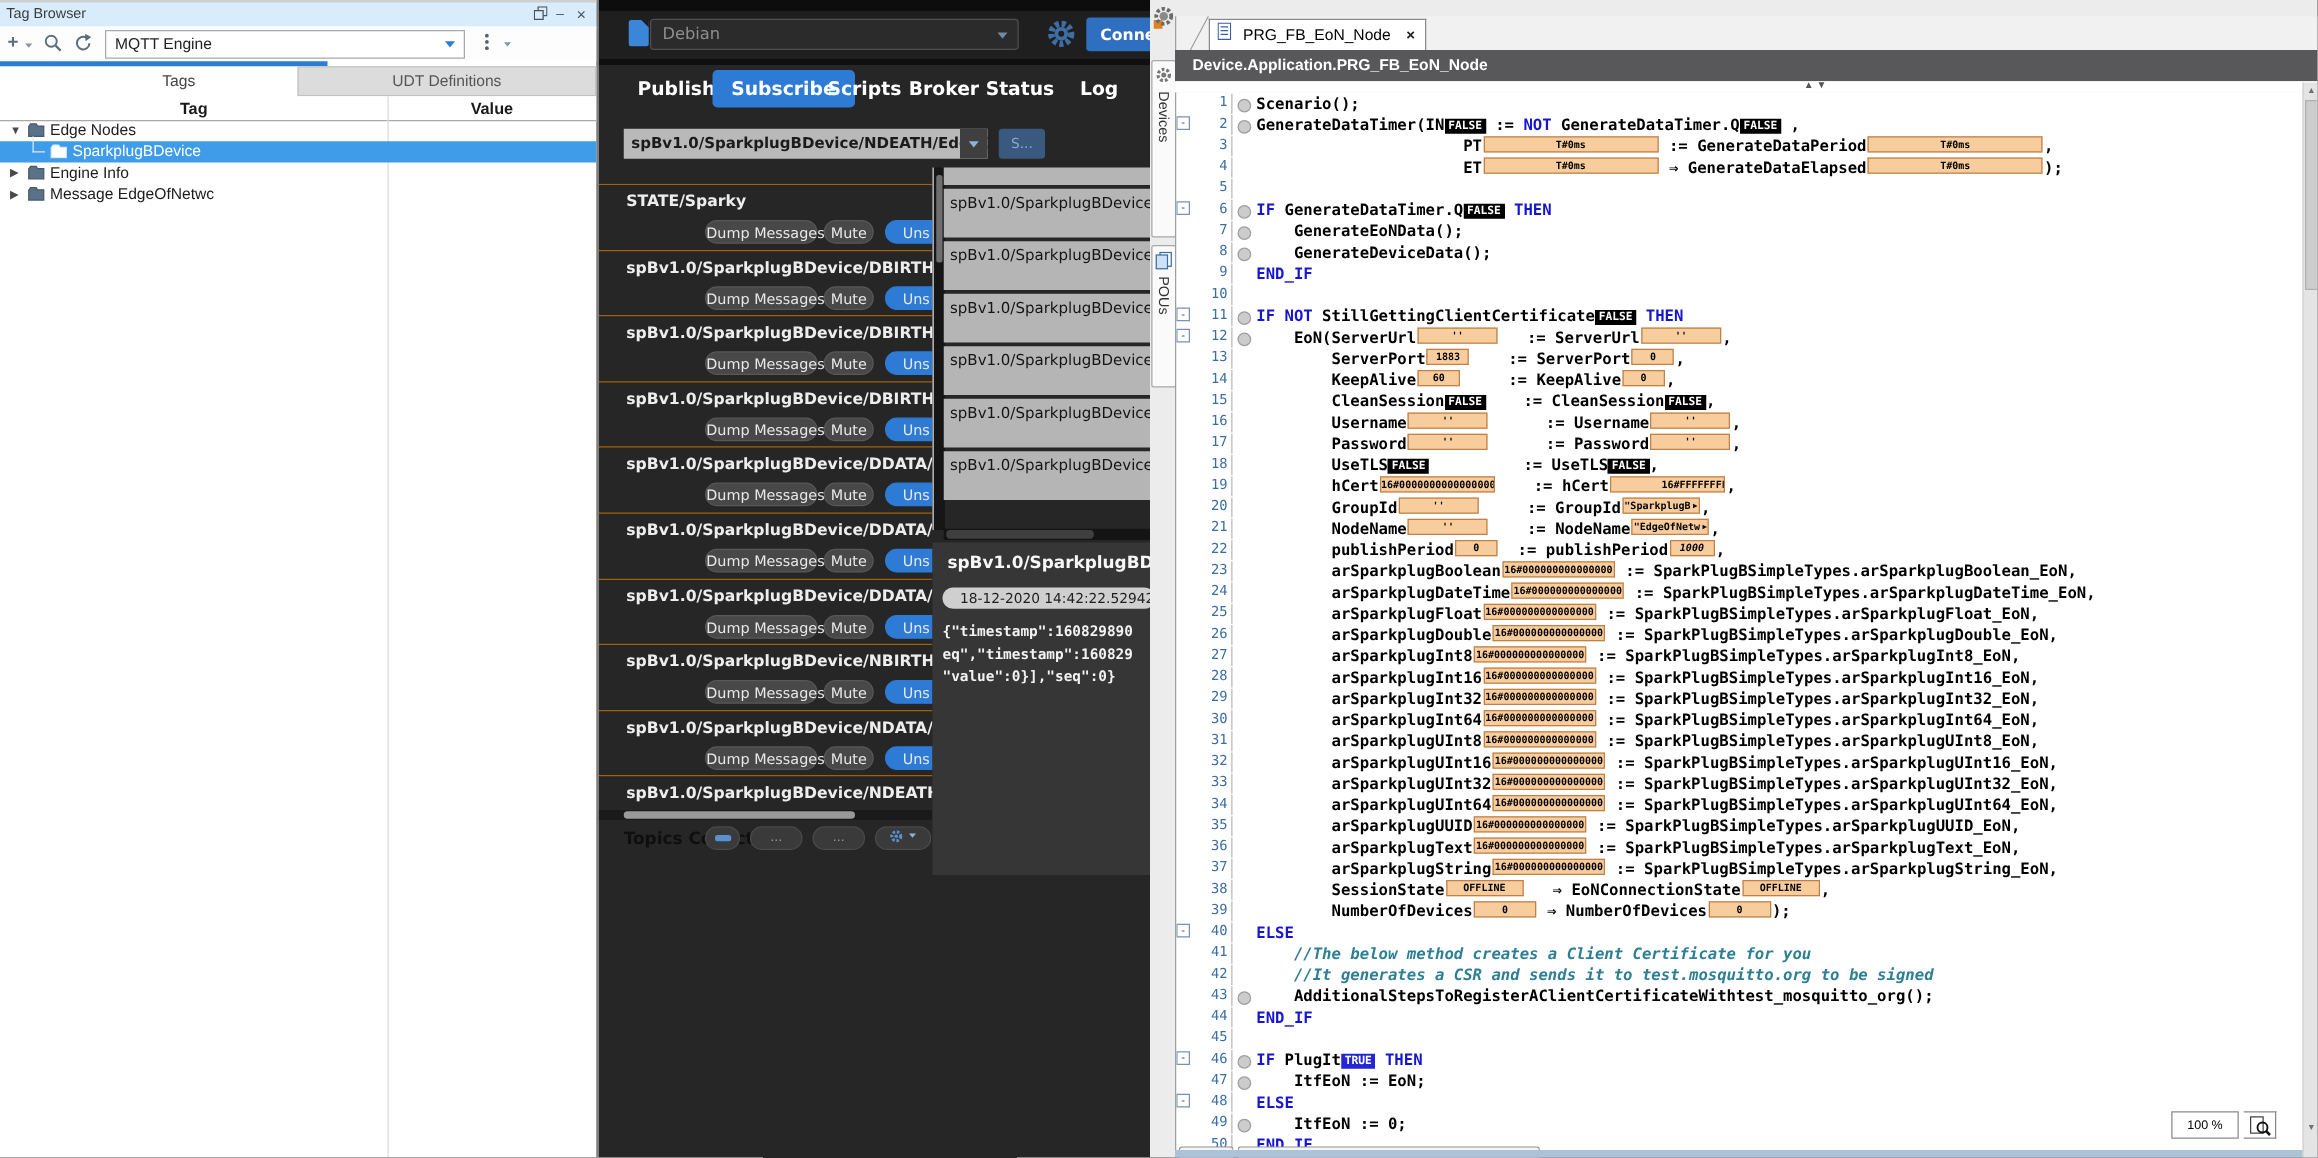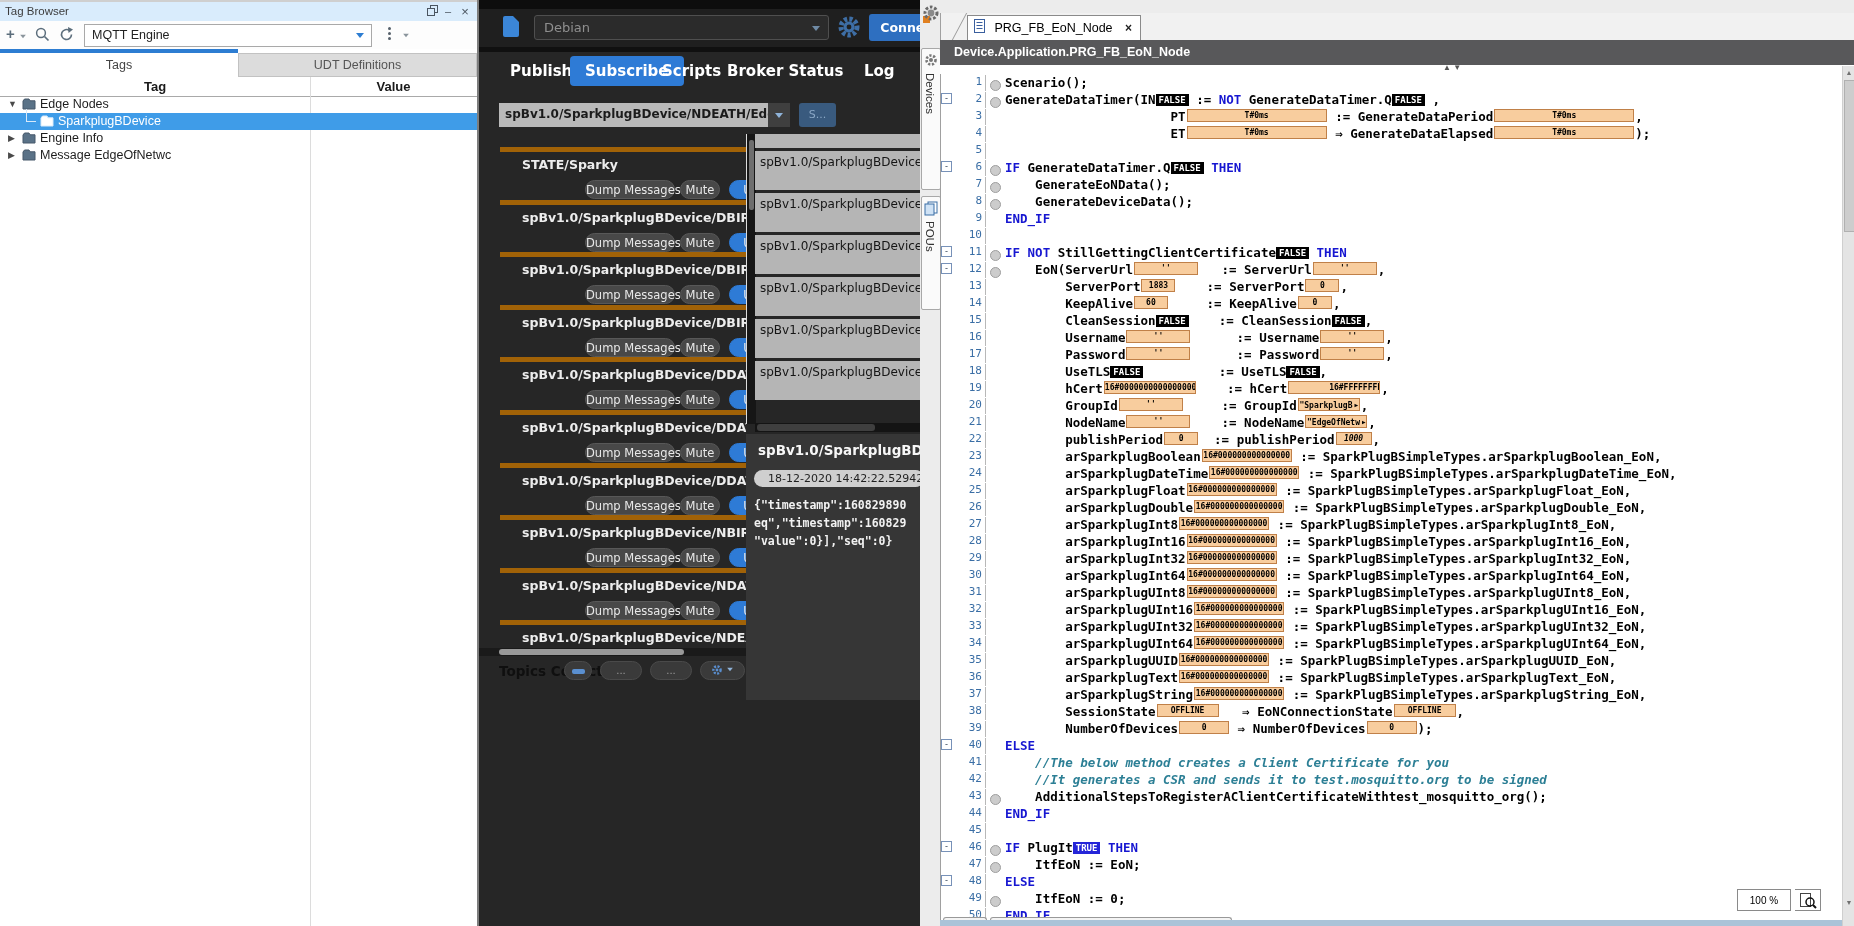--- a/index.html
+++ b/index.html
@@ -11,52 +11,52 @@
   #tb-title{left:0;top:0;width:477px;height:20px;background:#d9ecfc;border-top:2px solid #cfcfcf;border-bottom:1px solid #b9c6d2;}
   #tb-title .t{position:absolute;left:5px;top:3px;font-size:11.5px;color:#3c3c3c;}
   .winbtn{position:absolute;top:3px;width:14px;height:13px;text-align:center;color:#4a5560;font-size:11px;line-height:13px;cursor:default;}
   #tb-tools{left:0;top:21px;width:477px;height:28px;background:#fdfdfd;}
   .toolico{position:absolute;top:4px;color:#5c6e7c;}
   #engine-combo{position:absolute;left:84px;top:3px;width:286px;height:21px;background:#fff;border:1px solid #a9a9a9;}
   #engine-combo .v{position:absolute;left:7px;top:3px;font-size:12.5px;color:#222;}
   .caret-dn{width:0;height:0;border-left:4px solid transparent;border-right:4px solid transparent;border-top:5px solid #2d7dd2;}
   .kebab i{display:block;width:3px;height:3px;border-radius:50%;background:#55606a;margin:2px auto;}
   #tb-tabs{left:0;top:49px;width:477px;height:28px;}
-  #tab-tags{position:absolute;left:0;top:0;width:238px;height:28px;background:#fff;border-top:4px solid #2d7dd2;border-bottom:1px solid #bdbdbd;text-align:center;font-size:12.5px;color:#444;line-height:24px;}
+  #tab-tags{position:absolute;left:0;top:0;width:238px;height:28px;background:#fff;border-top:4px solid #2d7dd2;border-bottom:1px solid #bdbdbd;text-align:center;font-size:12.5px;color:#444;line-height:24px;padding-left:24px;}
   #tab-udt{position:absolute;left:238px;top:4px;width:239px;height:24px;background:#dcdcdc;border:1px solid #c2c2c2;text-align:center;font-size:12.5px;color:#555;line-height:22px;box-sizing:border-box;}
   #tb-head{left:0;top:77px;width:477px;height:19px;background:#fff;border-bottom:1px solid #a9a9a9;font-weight:bold;font-size:13px;color:#1a1a1a;}
   #tb-vline{left:310px;top:77px;width:1px;height:849px;background:#dcdcdc;}
   #tb-tree{left:0;top:96px;width:477px;}
   .trow{position:relative;height:17px;font-size:12.5px;color:#1d1d1d;white-space:nowrap;}
   .trow.sel{background:#3f9ce8;color:#fff;}
   .tw-arrow{position:absolute;left:8px;top:3px;font-size:9px;color:#4a4a4a;}
   .tw-fold{position:absolute;top:2px;}
   .tw-lab{position:absolute;top:1px;}
   .conn{position:absolute;left:26px;top:-4px;width:9px;height:12px;border-left:1px solid #d7e9fa;border-bottom:1px solid #d7e9fa;}
   
   #mqtt{left:479px;top:0;width:441px;height:926px;background:#262626;overflow:hidden;font-family:"DejaVu Sans",sans-serif;}
   #mq-top{position:absolute;left:0;top:0;width:441px;height:9px;background:#0d0d0d;}
   #mq-toolbar{position:absolute;left:0;top:9px;width:441px;height:38px;background:#1f1f1f;}
   #mq-doc{position:absolute;left:24px;top:7px;width:16px;height:21px;background:#3b86d8;border-radius:2px;}
   #mq-doc:before{content:"";position:absolute;right:0;top:0;border-left:6px solid transparent;border-top:6px solid #1f1f1f;}
-  #mq-combo{position:absolute;left:55px;top:6px;width:295px;height:25px;background:#2b2b2b;border:1px solid #4f4f4f;border-radius:3px;box-sizing:border-box;}
+  #mq-combo{position:absolute;left:41px;top:6px;width:295px;height:25px;background:#2b2b2b;border:1px solid #4f4f4f;border-radius:3px;box-sizing:border-box;}
   #mq-combo .v{position:absolute;left:9px;top:4px;font-size:13px;color:#8f8f8f;}
   #mq-connect{position:absolute;left:390px;top:5px;width:80px;height:27px;background:#2e6fc0;border-radius:3px;color:#fff;font-size:12.5px;font-weight:bold;text-align:center;line-height:27px;}
   #mq-sep{position:absolute;left:0;top:47px;width:441px;height:5px;background:#101010;}
   #mq-tabs{position:absolute;left:0;top:52px;width:441px;height:44px;}
   .mtab{position:absolute;top:10px;color:#fff;font-size:15px;font-weight:bold;white-space:nowrap;}
   .mtab.active{background:#2e7bd6;border-radius:4px;padding:6px 15px;top:4px;}
   #mq-topicrow{position:absolute;left:0;top:96px;width:441px;height:38px;}
   #mq-topic{position:absolute;left:20px;top:7px;width:291px;height:24px;background:#b9b9b9;overflow:hidden;}
   #mq-topic .v{position:absolute;left:6px;top:4px;font-size:12px;font-weight:bold;color:#1b1b1b;white-space:nowrap;}
   #mq-topic .dd{position:absolute;right:0;top:0;width:22px;height:24px;background:#3f3f3f;}
   #mq-topic .dd b{position:absolute;left:7px;top:10px;border-left:4px solid transparent;border-right:4px solid transparent;border-top:5px solid #8fb3d9;}
   #mq-sbtn{position:absolute;left:320px;top:7px;width:37px;height:24px;background:#395a7e;border-radius:3px;color:#8aa7c6;font-size:11px;text-align:center;line-height:24px;}
   #sublist{position:absolute;left:0;top:147px;width:267px;height:501px;overflow:hidden;}
-  .subentry{position:relative;height:52.6px;border-top:5px solid #a16207;box-sizing:border-box;margin-left:21px;}
+  .subentry{position:relative;height:52.6px;border-top:1px solid #a16207;box-sizing:border-box;}
   .subtopic{position:absolute;left:22px;top:5px;font-size:12.5px;font-weight:bold;color:#ededed;white-space:nowrap;}
   .subbtns{position:absolute;left:0;top:28px;width:267px;height:22px;white-space:nowrap;}
   .pill{display:inline-block;height:19px;line-height:19px;border-radius:10px;background:#484848;border:1px solid #585858;color:#e8e8e8;font-size:11.5px;text-align:center;box-sizing:border-box;vertical-align:top;}
   .pill.blue{background:#2e7bd6;border-color:#2e7bd6;}
   #sub-hscroll{position:absolute;left:0;top:648px;width:267px;height:8px;background:#1a1a1a;}
   #sub-hscroll .th{position:absolute;left:20px;top:1px;width:185px;height:6px;background:#999;border-radius:3px;}
   #topicsrow{position:absolute;left:0;top:656px;width:267px;height:34px;}
   #topicsrow .lab{position:absolute;left:20px;top:7px;font-size:13.5px;font-weight:bold;color:#0f0f0f;}
   .tcbtn{position:absolute;top:5px;height:19px;border-radius:10px;background:#3a3a3a;border:1px solid #4a4a4a;color:#9a9a9a;font-size:10px;text-align:center;line-height:18px;box-sizing:border-box;}
   #msg-vscroll{position:absolute;left:267px;top:134px;width:9px;height:290px;background:#161616;border-left:1px solid #dcdcdc;}

